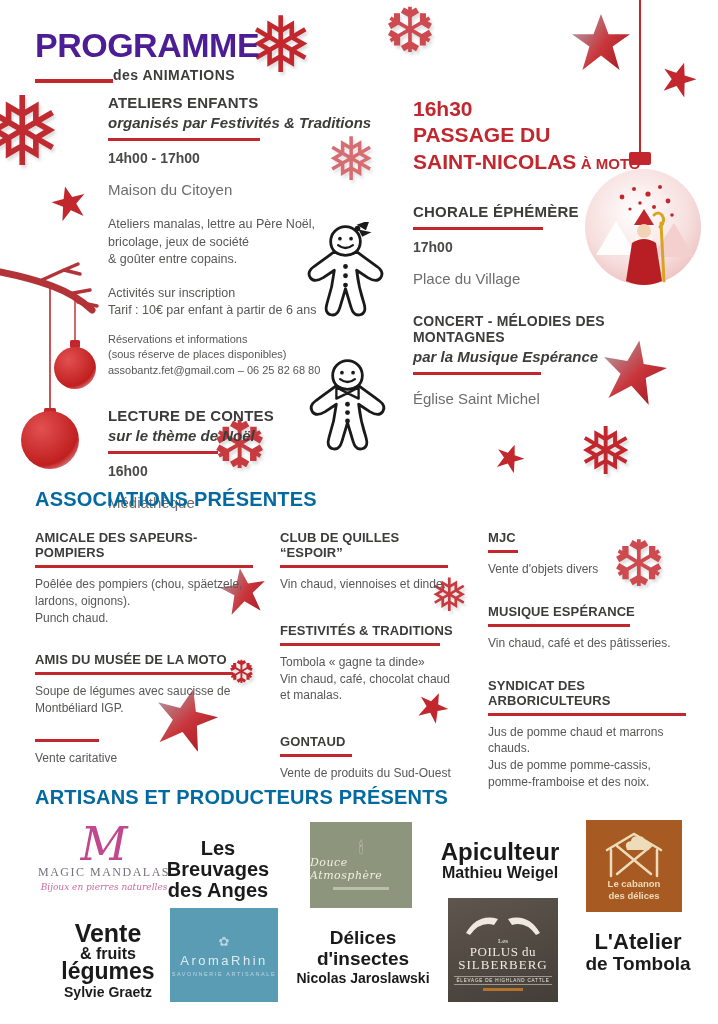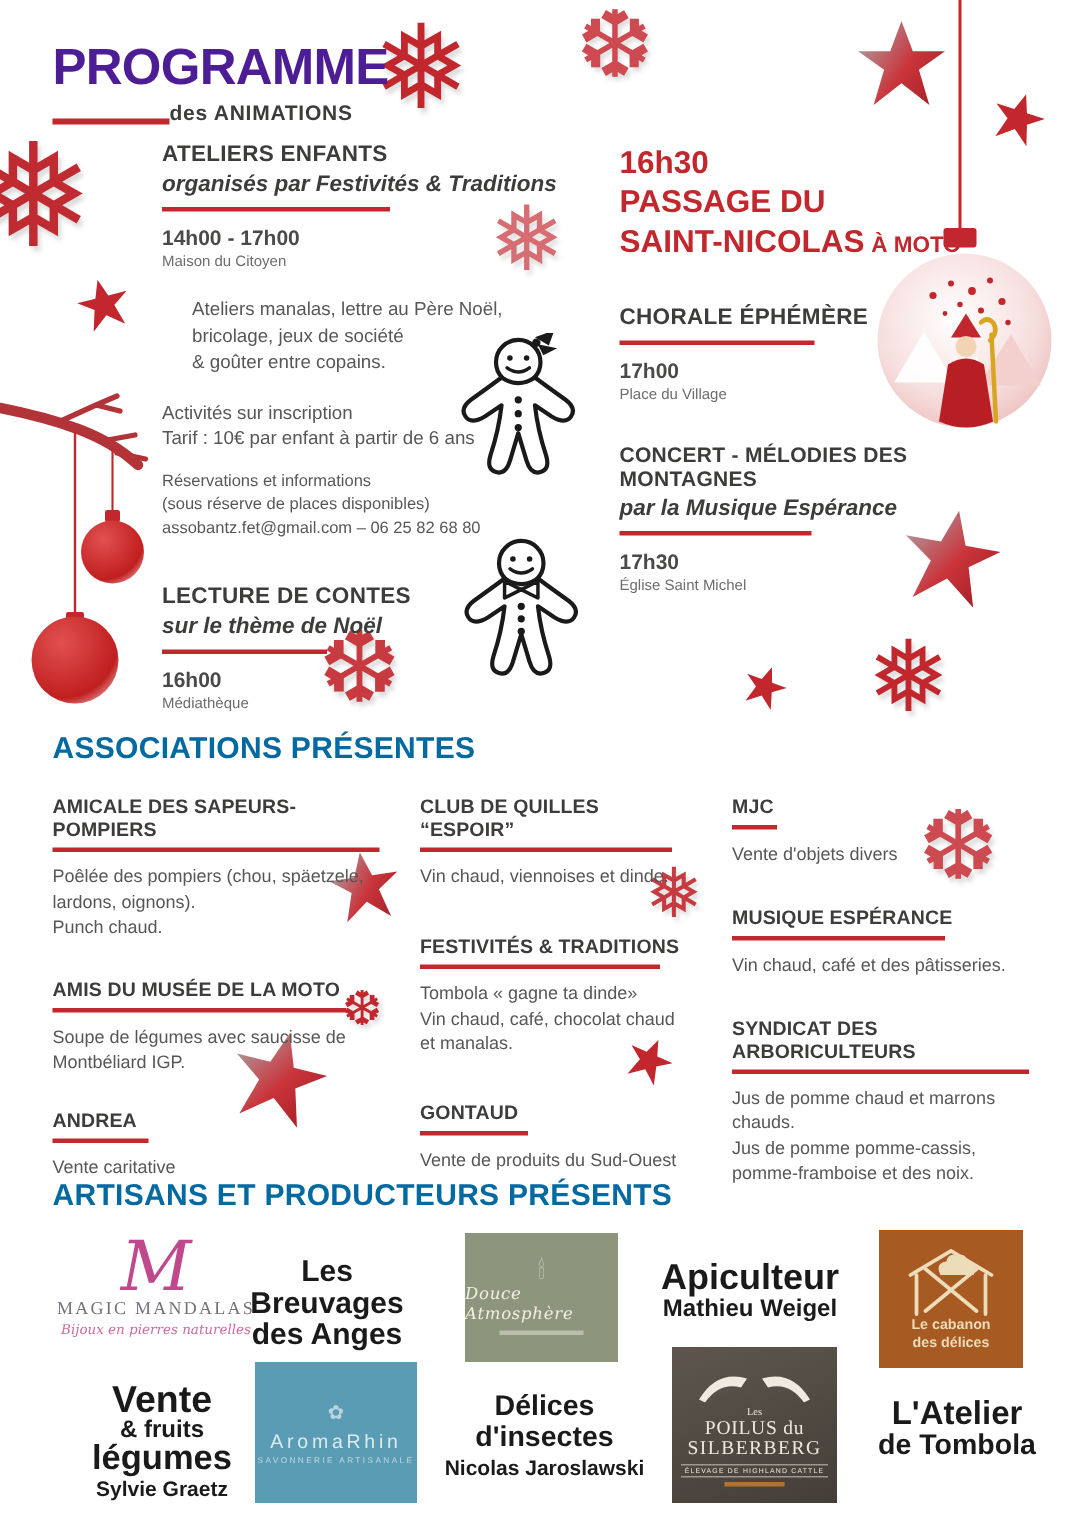--- a/index.html
+++ b/index.html
@@ -7,21 +7,21 @@
   .abs{position:absolute;}
   
   .prog-title{font-size:34px;font-weight:bold;color:#4c1d95;letter-spacing:-0.5px;}
   .prog-sub{display:flex;align-items:flex-end;gap:0;margin-top:2px;}
   .prog-sub .bar{width:78px;height:4px;background:#c1272d;}
   .prog-sub .txt{font-size:14px;font-weight:bold;color:#3c3c3b;letter-spacing:0.5px;}
   .h-dark{font-size:15px;font-weight:bold;color:#3c3c3b;letter-spacing:0.2px;}
   .h-italic{font-size:15px;font-weight:bold;font-style:italic;color:#3c3c3b;}
   .redbar{height:3px;background:#c1272d;margin:7px 0 9px 0;}
   .time{font-size:14px;font-weight:bold;color:#4a4a49;}
-  .place{font-size:10px;color:#6d6d6c;margin-top:3px;}
+  .place{font-size:15px;color:#6d6d6c;margin-top:15px;}
   .body-txt{font-size:12.5px;color:#575756;line-height:1.4;white-space:pre-line;}
   .small-txt{font-size:11px;color:#575756;line-height:1.45;white-space:pre-line;}
   .red-big{font-size:21px;font-weight:bold;color:#c1272d;line-height:1.25;}
   .red-suffix{font-size:15px;font-weight:bold;color:#c1272d;}
   .section-h{font-size:20px;font-weight:bold;color:#0369a1;letter-spacing:0.2px;}
   .assoc-name{font-size:13px;font-weight:bold;color:#3c3c3b;letter-spacing:0.1px;}
   .assoc-bar{height:3px;background:#c1272d;margin:5px 0 8px 0;}
   .assoc-desc{font-size:12px;color:#575756;line-height:1.4;white-space:pre-line;}
   .assoc-item{margin-bottom:22px;}
   
@@ -184,21 +184,21 @@
     <div class="txt">des ANIMATIONS</div>
   </div>
 </div>
 
 <div class="abs" style="left:108px;top:94px;width:300px;">
   <div class="h-dark">ATELIERS ENFANTS</div>
   <div class="h-italic" style="margin-top:3px;">organisés par Festivités &amp; Traditions</div>
   <div class="redbar" style="width:152px;"></div>
   <div class="time">14h00 - 17h00</div>
   <div class="place">Maison du Citoyen</div>
-  <div class="body-txt" style="margin-top:18px;margin-left:20px;">Ateliers manalas, lettre au Père Noël,
+  <div class="body-txt" style="margin-top:18px;">Ateliers manalas, lettre au Père Noël,
 bricolage, jeux de société
 &amp; goûter entre copains.</div>
   <div class="body-txt" style="margin-top:16px;">Activités sur inscription
 Tarif : 10€ par enfant à partir de 6 ans</div>
   <div class="small-txt" style="margin-top:12px;">Réservations et informations
 (sous réserve de places disponibles)
 assobantz.fet@gmail.com – 06 25 82 68 80</div>
 
   <div style="margin-top:28px;">
     <div class="h-dark">LECTURE DE CONTES</div>
@@ -221,21 +221,20 @@
     <div class="h-dark">CHORALE ÉPHÉMÈRE</div>
     <div class="redbar" style="width:130px;"></div>
     <div class="time">17h00</div>
     <div class="place">Place du Village</div>
   </div>
 
   <div style="margin-top:26px;">
     <div class="h-dark" style="font-size:14px;">CONCERT - MÉLODIES DES MONTAGNES</div>
     <div class="h-italic" style="margin-top:3px;">par la Musique Espérance</div>
     <div class="redbar" style="width:128px;"></div>
-    <div class="time">17h30</div>
     <div class="place">Église Saint Michel</div>
   </div>
 </div>
 
 <div class="abs section-h" style="left:35px;top:488px;">ASSOCIATIONS PRÉSENTES</div>
 
 <div class="abs" style="left:35px;top:530px;width:230px;">
   <div class="assoc-item">
     <div class="assoc-name">AMICALE DES SAPEURS-POMPIERS</div>
     <div class="assoc-bar" style="width:218px;"></div>
@@ -243,21 +242,20 @@
 lardons, oignons).
 Punch chaud.</div>
   </div>
   <div class="assoc-item" style="margin-top:26px;">
     <div class="assoc-name">AMIS DU MUSÉE DE LA MOTO</div>
     <div class="assoc-bar" style="width:196px;"></div>
     <div class="assoc-desc">Soupe de légumes avec saucisse de
 Montbéliard IGP.</div>
   </div>
   <div class="assoc-item" style="margin-top:22px;">
-    <div class="assoc-name">ANDREA</div>
     <div class="assoc-bar" style="width:64px;"></div>
     <div class="assoc-desc">Vente caritative</div>
   </div>
 </div>
 
 <div class="abs" style="left:280px;top:530px;width:185px;">
   <div class="assoc-item">
     <div class="assoc-name">CLUB DE QUILLES “ESPOIR”</div>
     <div class="assoc-bar" style="width:168px;"></div>
     <div class="assoc-desc">Vin chaud, viennoises et dinde.</div>

